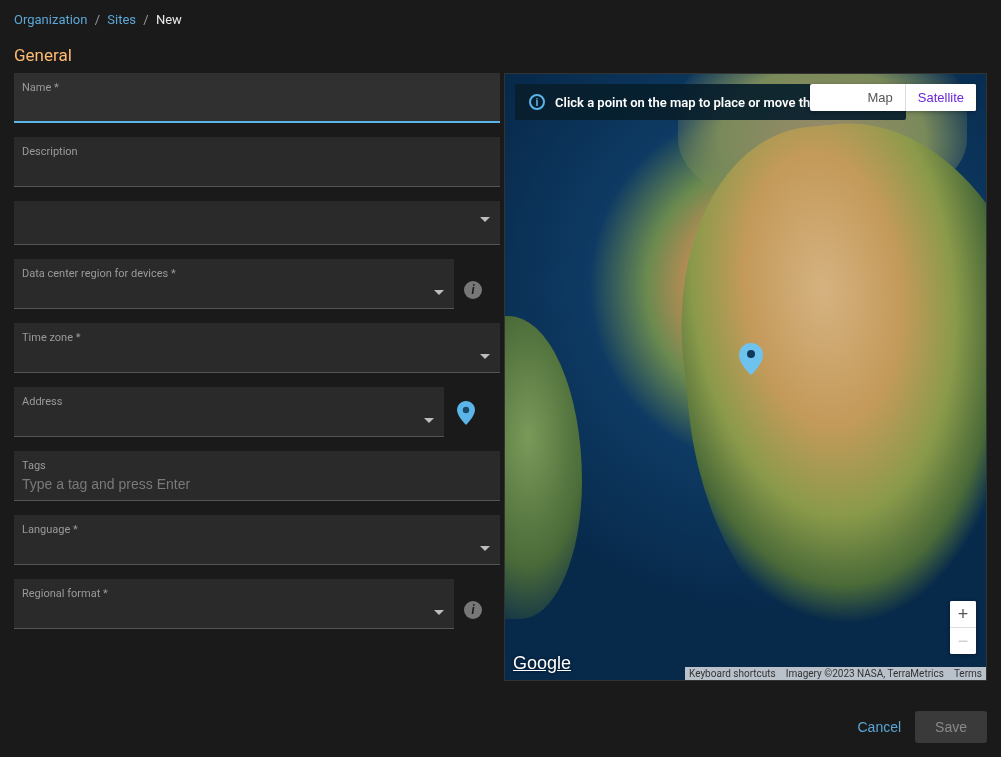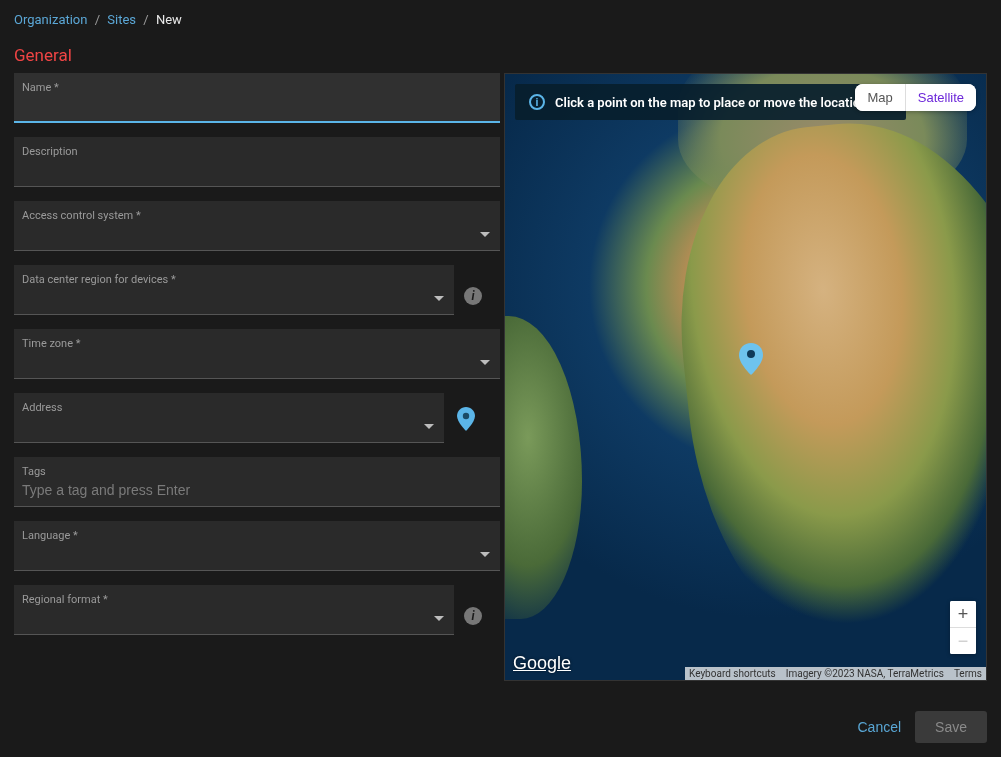--- a/index.html
+++ b/index.html
@@ -26,21 +26,21 @@
   .breadcrumb .sep {
     color: #9a9a9a;
     padding: 0 4px;
   }
   .breadcrumb .current {
     color: #e8e8e8;
   }
   h2.section {
     font-size: 17px;
     font-weight: 400;
-    color: #ef4444;
+    color: #fdba74;
     margin: 10px 0 8px 0;
   }
   .columns {
     display: flex;
     gap: 4px;
   }
   .left {
     width: 486px;
     flex: 0 0 486px;
   }
@@ -182,23 +182,24 @@
   .map-hint-bar .t {
     color: #fff;
     font-size: 13px;
     font-weight: 600;
   }
   .map-type {
     position: absolute;
     top: 10px; right: 10px;
     display: flex;
     background: #fff;
-    border-radius: 8px;
+    border-radius: 2px;
     box-shadow: 0 1px 4px rgba(0,0,0,0.3);
     overflow: hidden;
+    padding-left: 45px;
   }
   .map-type button {
     border: none;
     background: #fff;
     color: #555;
     font-size: 13px;
     padding: 6px 12px;
     cursor: pointer;
   }
   .map-type button.active {
@@ -317,21 +318,20 @@
         <div class="field">
           <span class="label">Description</span>
           <div class="value-row">
             <input class="text" type="text" value="" style="">
           </div>
         </div>
       </div>
 
       <div class="field-wrap">
         <div class="field">
-          <span class="label">Access control system *</span>
           <div class="value-row">
             <span></span>
             <span class="chev"></span>
           </div>
         </div>
       </div>
 
       <div class="field-wrap">
         <div class="field narrow">
           <span class="label">Data center region for devices *</span>

